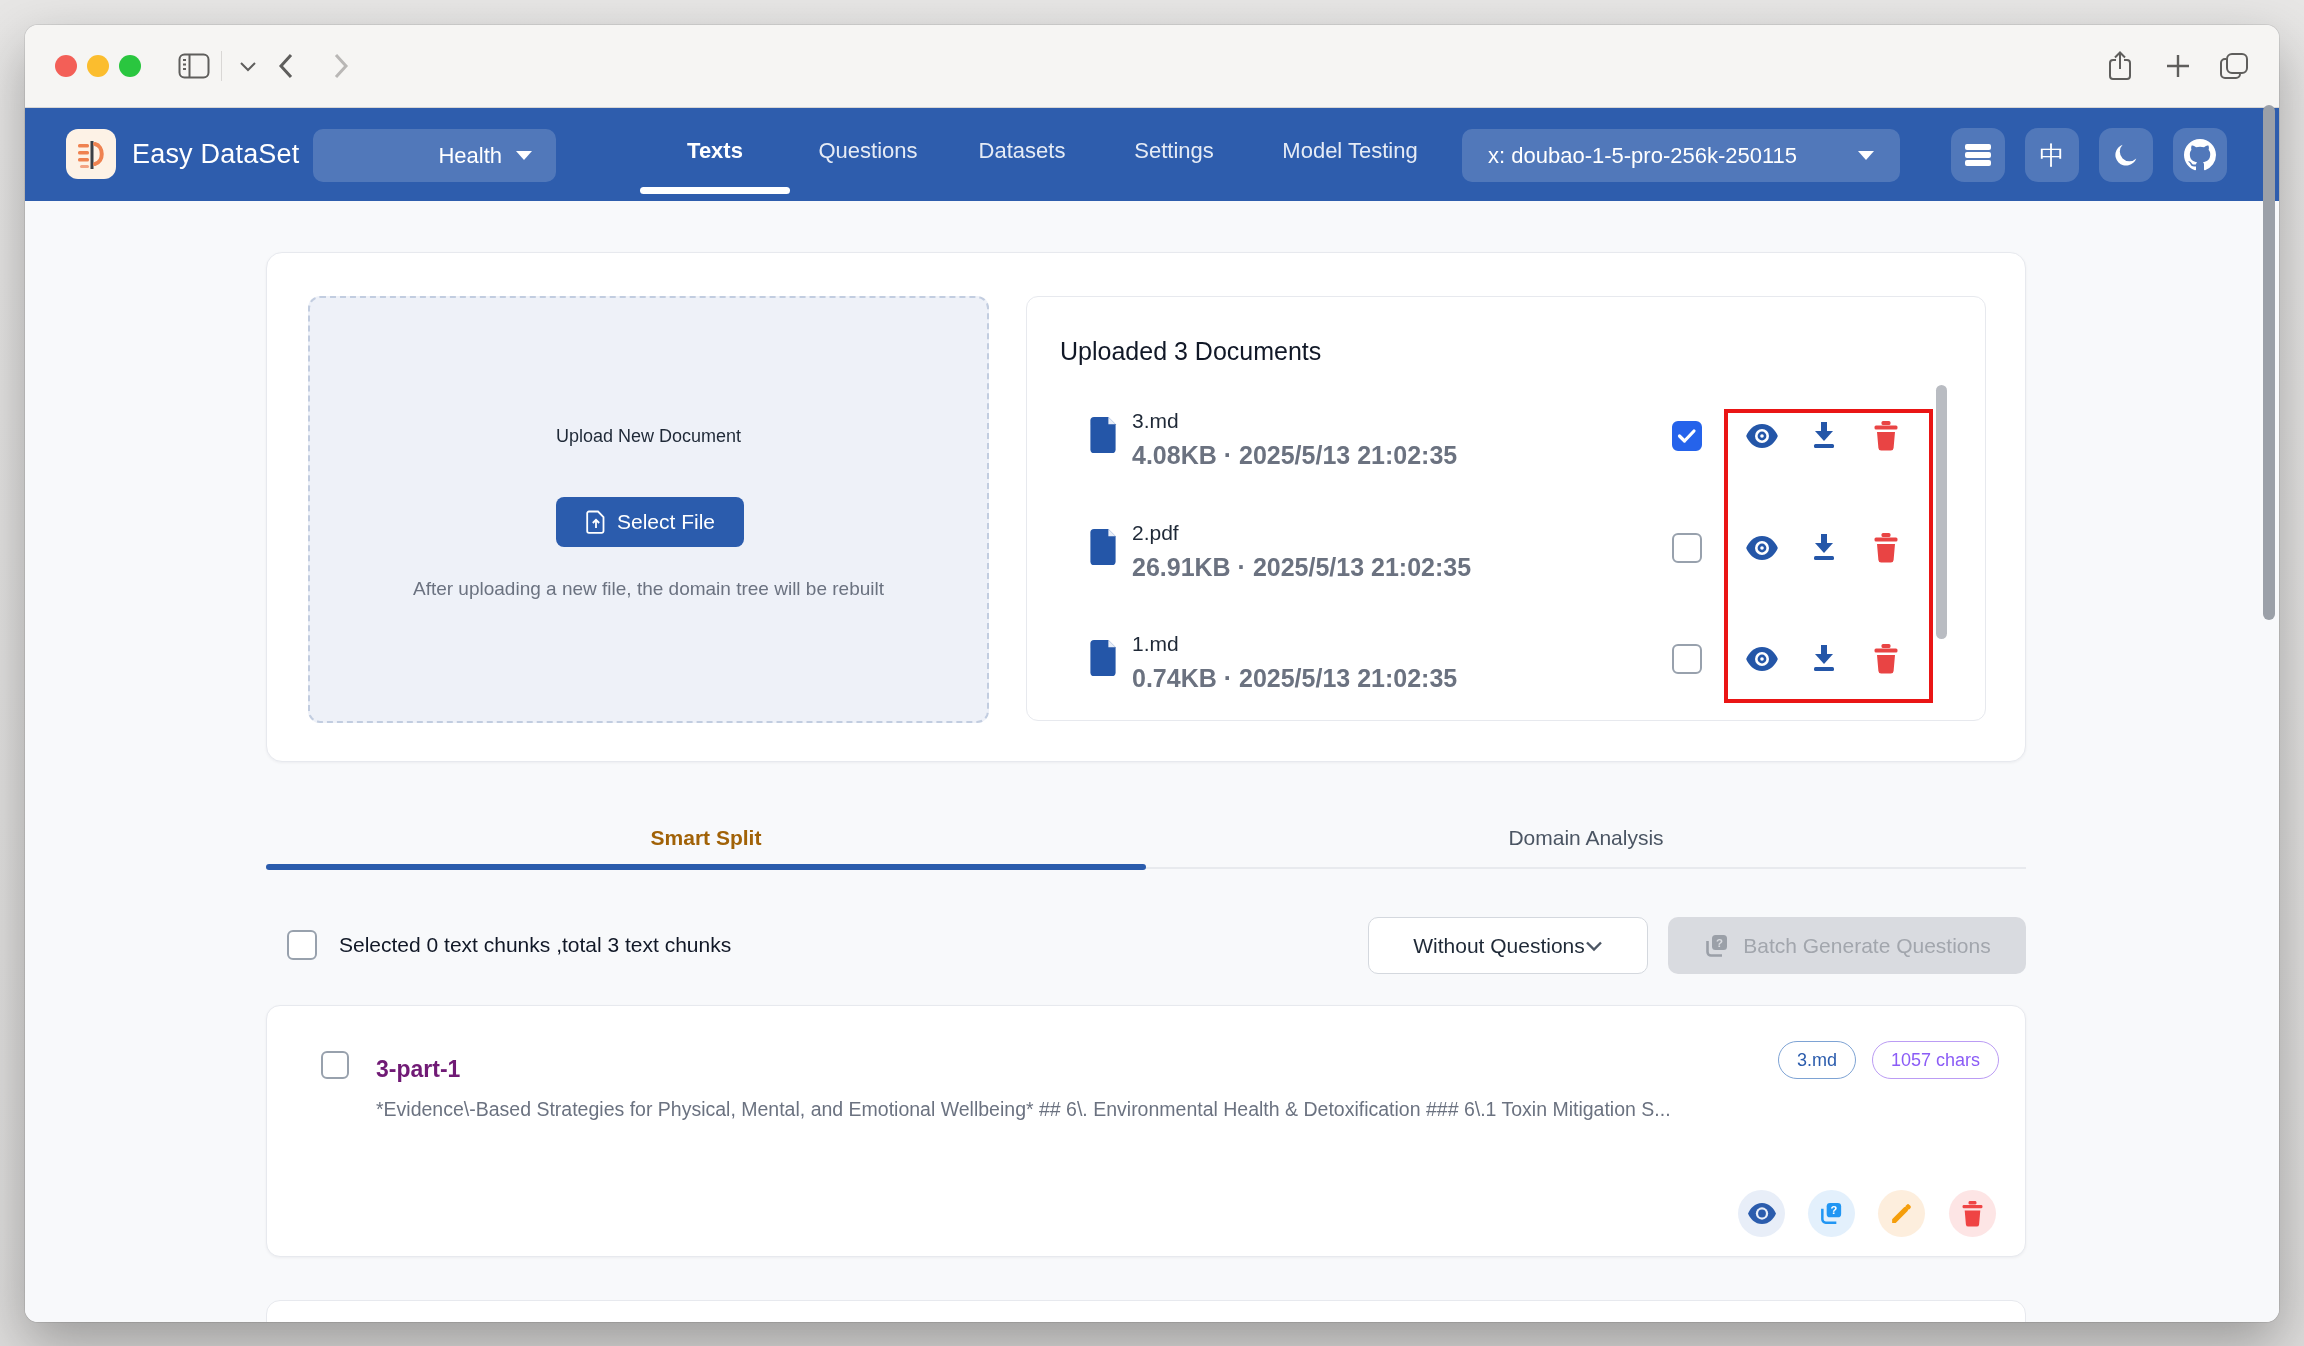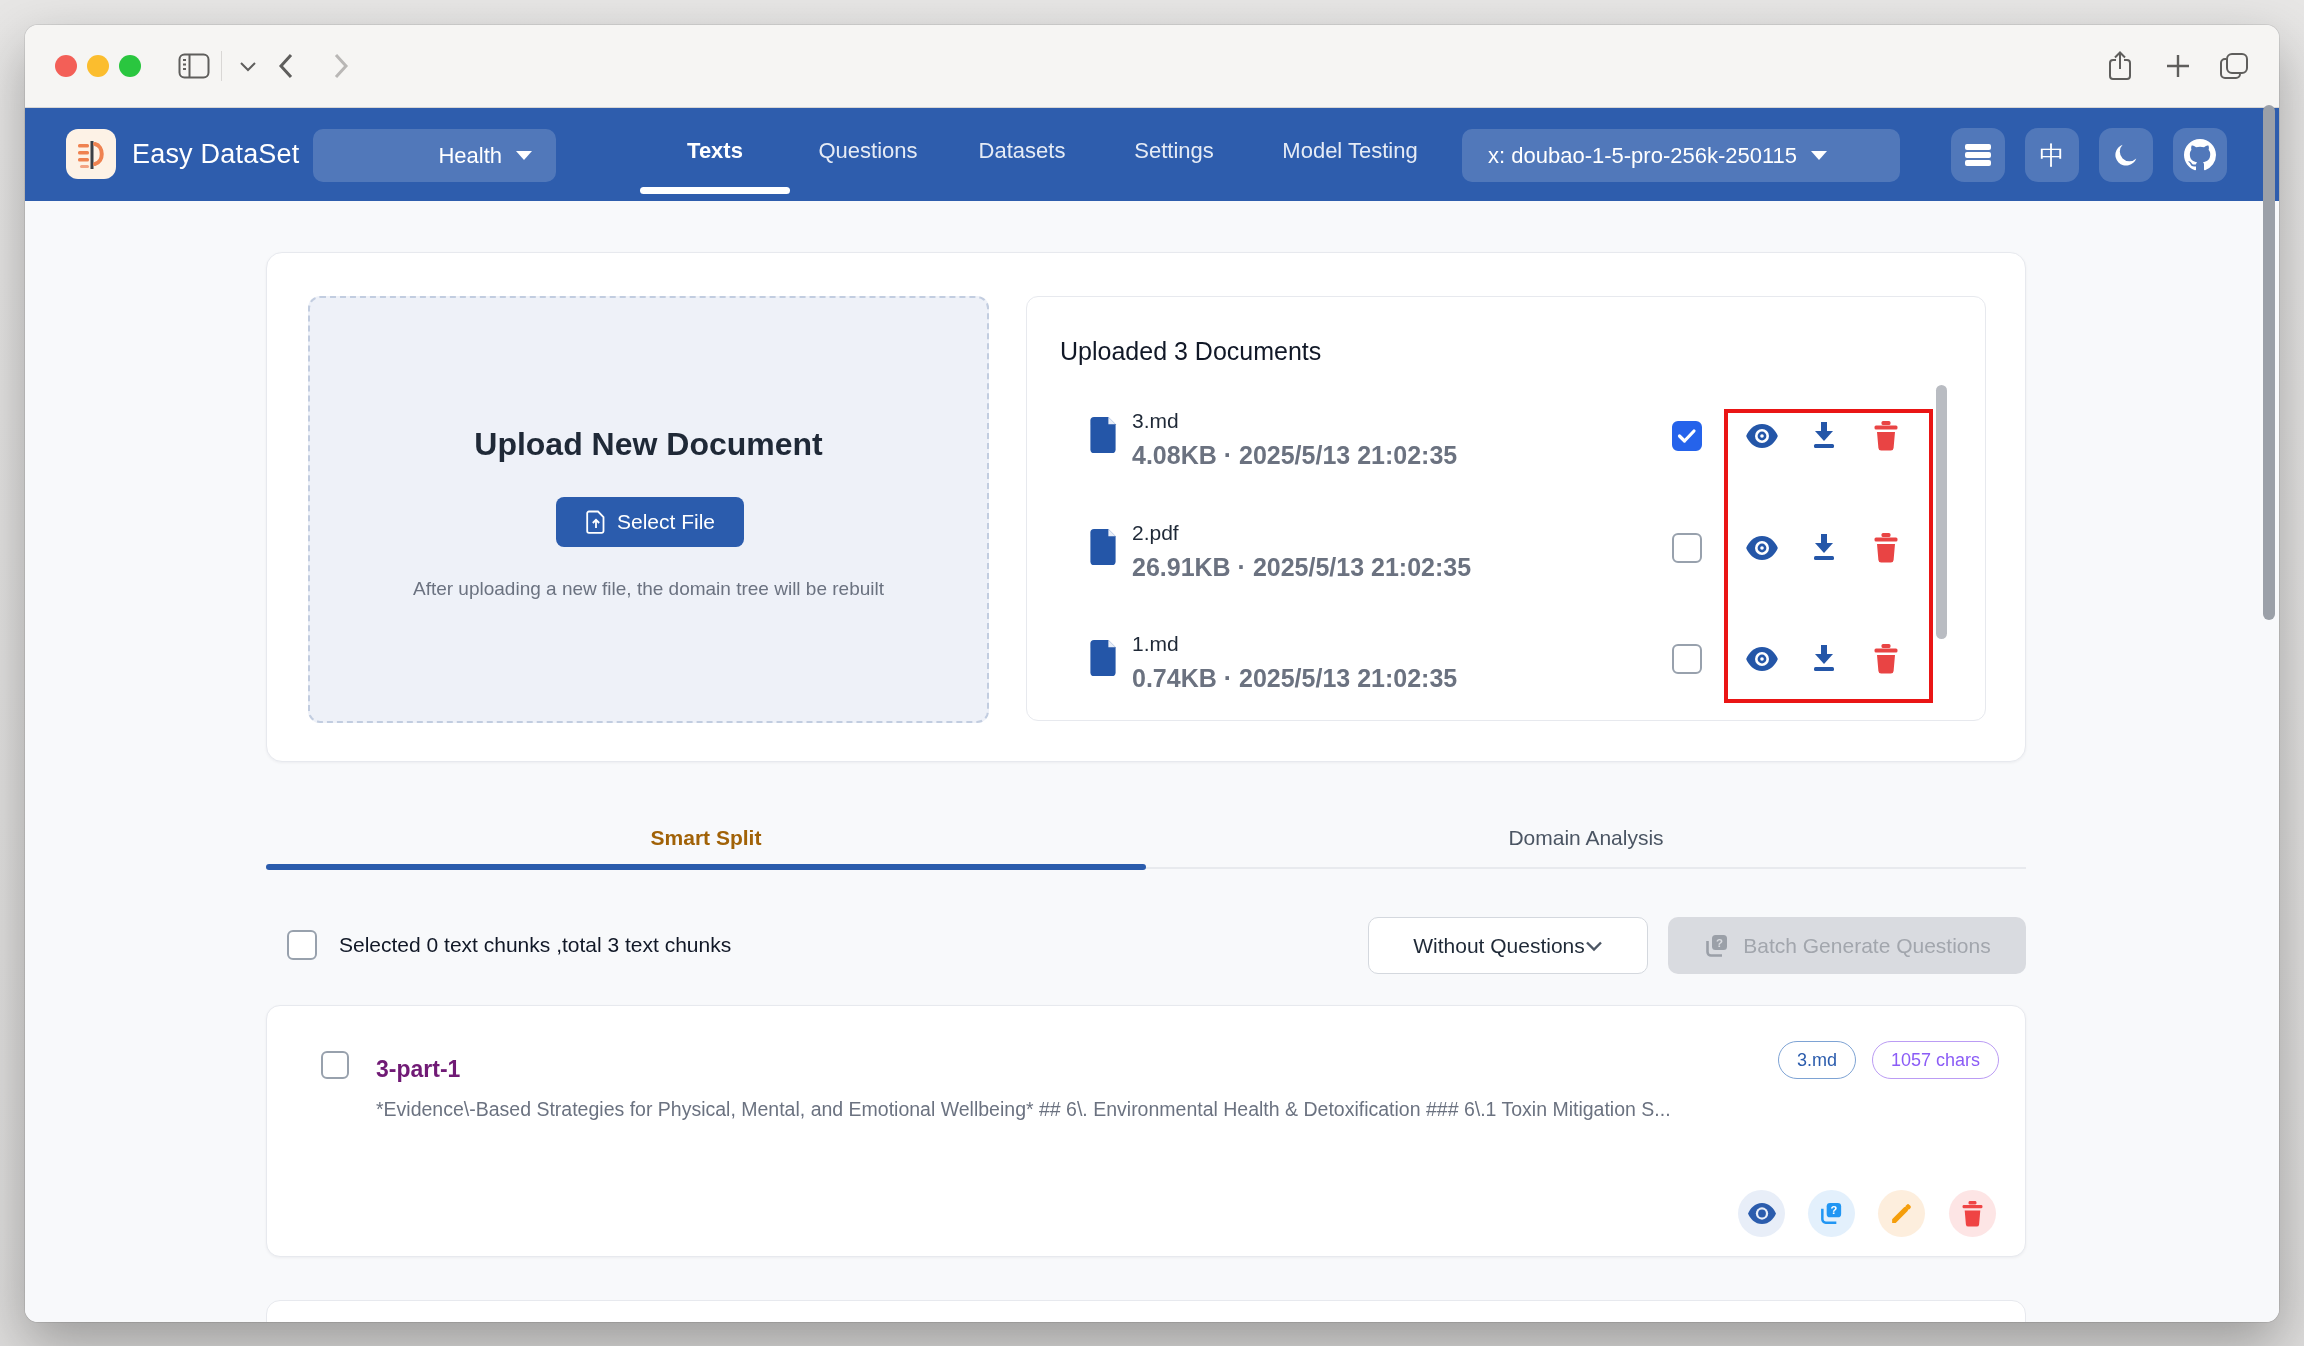--- a/index.html
+++ b/index.html
@@ -37,21 +37,21 @@
 
   
   .navbar { position:absolute; left:0; top:83px; width:100%; height:93px; background:#2e5dad; }
   .logo { position:absolute; left:41px; top:21px; width:50px; height:50px;
     background:#fdf2e6; border-radius:12px; display:flex; align-items:center; justify-content:center; }
   .brand { position:absolute; left:107px; top:0; height:93px; display:flex; align-items:center;
     color:#fff; font-size:27px; font-weight:normal; letter-spacing:.2px; }
   .navpill { position:absolute; top:21px; height:53px; background:rgba(255,255,255,.17);
     border-radius:10px; color:#fff; display:flex; align-items:center; cursor:default; }
   .proj { left:288px; width:243px; padding:0 24px; font-size:22px; justify-content:flex-end; }
-  .model { left:1437px; width:438px; padding:0 26px; font-size:22px; }
+  .model { left:1437px; width:438px; padding:0 26px; font-size:22px; justify-content:space-between; }
   .tri { width:0; height:0; border-left:8px solid transparent; border-right:8px solid transparent;
     border-top:9px solid #fff; margin-left:14px; }
   .navtab { position:absolute; top:0; height:86px; display:flex; align-items:center;
     transform:translateX(-50%); color:rgba(255,255,255,.88); font-size:22px; }
   .navtab.active { color:#fff; font-weight:bold; }
   .tab-underline { position:absolute; left:615px; top:79px; width:150px; height:7px;
     background:#fff; border-radius:4px; }
   .navbtn { position:absolute; top:20px; width:54px; height:54px; border-radius:13px;
     background:rgba(255,255,255,.17); display:flex; align-items:center; justify-content:center;
     color:#fff; font-size:25px; }
@@ -64,21 +64,21 @@
   .page { position:absolute; left:0; top:176px; width:2254px; height:1121px;
     background:#f8f9fb; overflow:hidden; }
 
   .topcard { position:absolute; left:241px; top:51px; width:1760px; height:510px;
     background:#fff; border:1px solid #e7e9ee; border-radius:16px;
     box-shadow:0 1px 3px rgba(16,24,40,.05); }
 
   
   .upzone { position:absolute; left:41px; top:43px; width:681px; height:427px;
     background:#eef1f8; border:2px dashed #c2cde0; border-radius:12px; text-align:center; }
-  .uptitle { position:absolute; left:0; top:128px; width:100%; font-size:32px; color:#1f2937;font-weight:bold; }
+  .uptitle { position:absolute; left:0; top:128px; width:100%; font-size:18px; color:#1f2937; }
   .upbtn { position:absolute; left:246px; top:199px; width:188px; height:50px;
     background:#2b5cad; border:none; border-radius:8px; color:#fff; font-size:21px;
     display:flex; align-items:center; justify-content:center; gap:10px; cursor:pointer; }
   .uphint { position:absolute; left:0; top:280px; width:100%; font-size:19px; color:#6b7280; }
 
   
   .docs { position:absolute; left:759px; top:43px; width:960px; height:425px;
     background:#fff; border:1px solid #e7e9ee; border-radius:12px; overflow:hidden; }
   .docs-head { position:absolute; left:33px; top:40px; font-size:25px; color:#111827; }
   .rows-clip { position:absolute; left:0; top:85px; width:960px; height:315px; overflow:hidden; }

